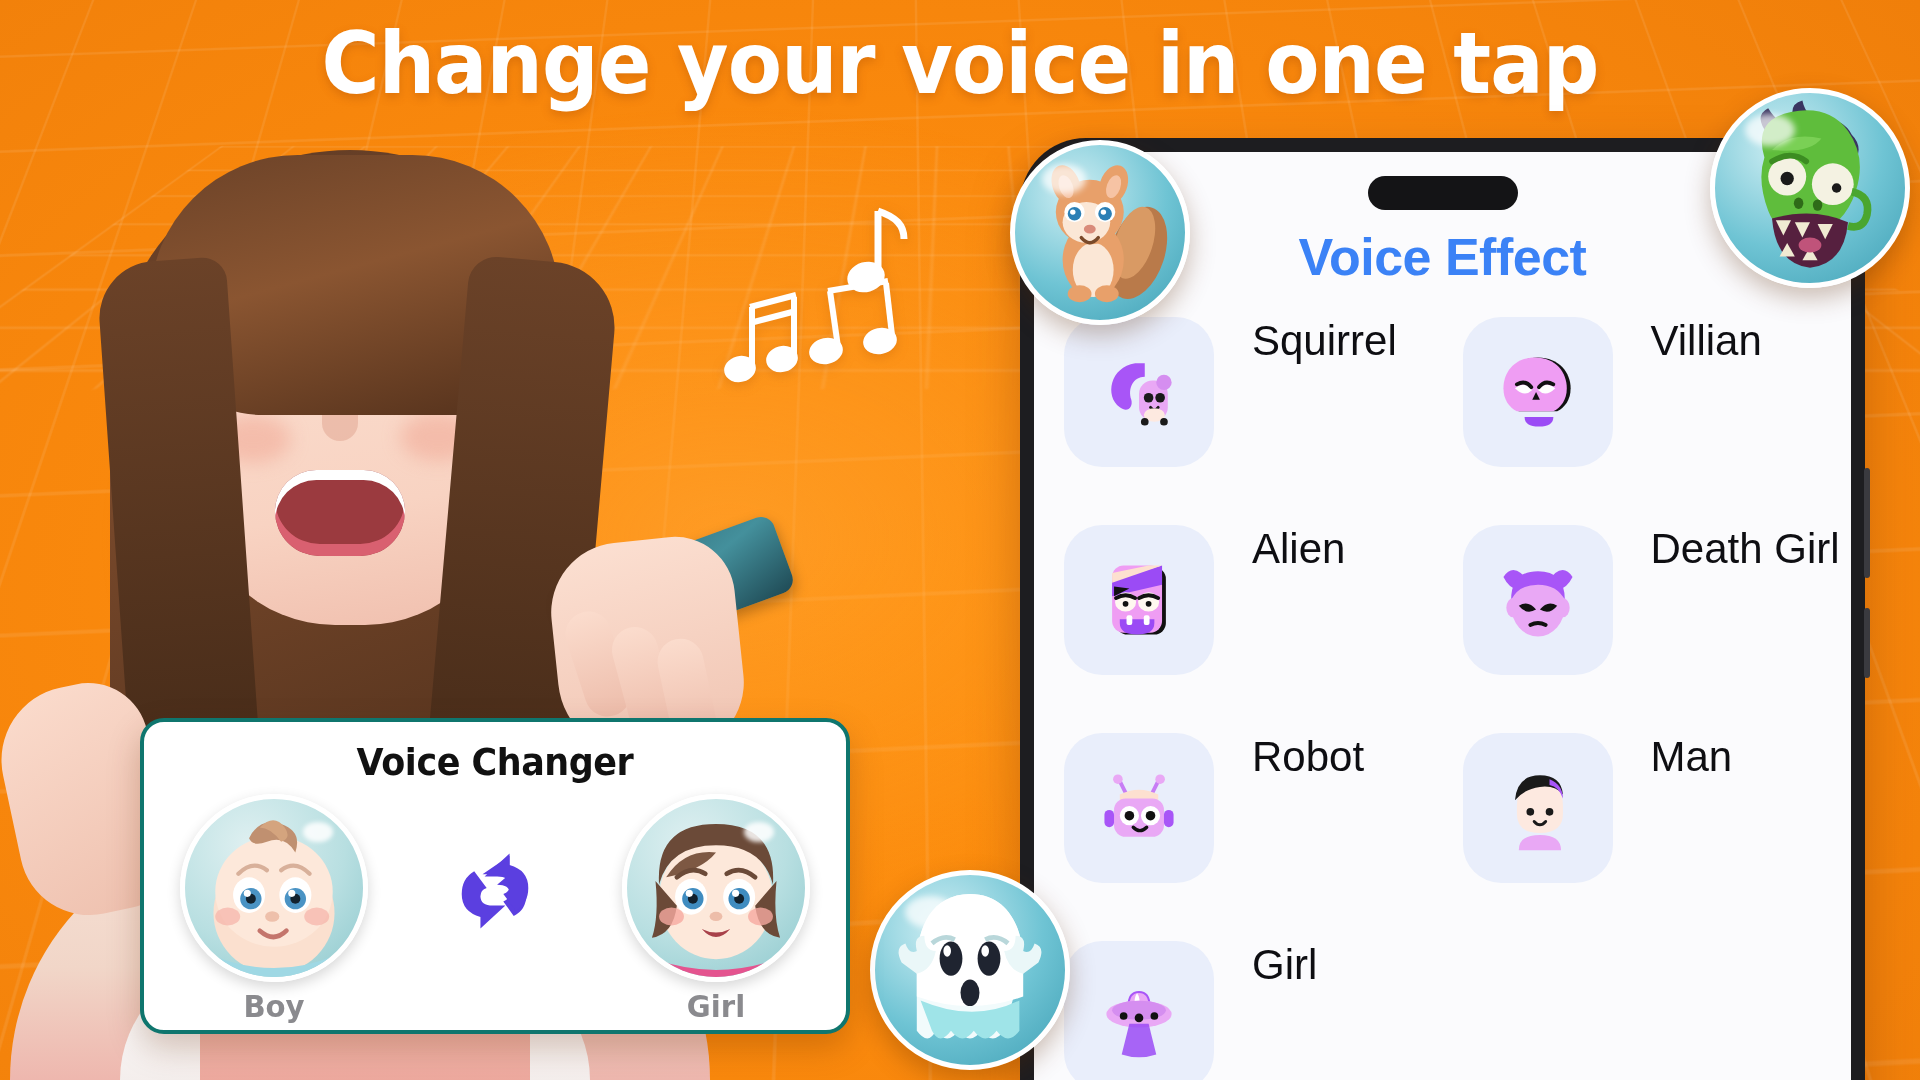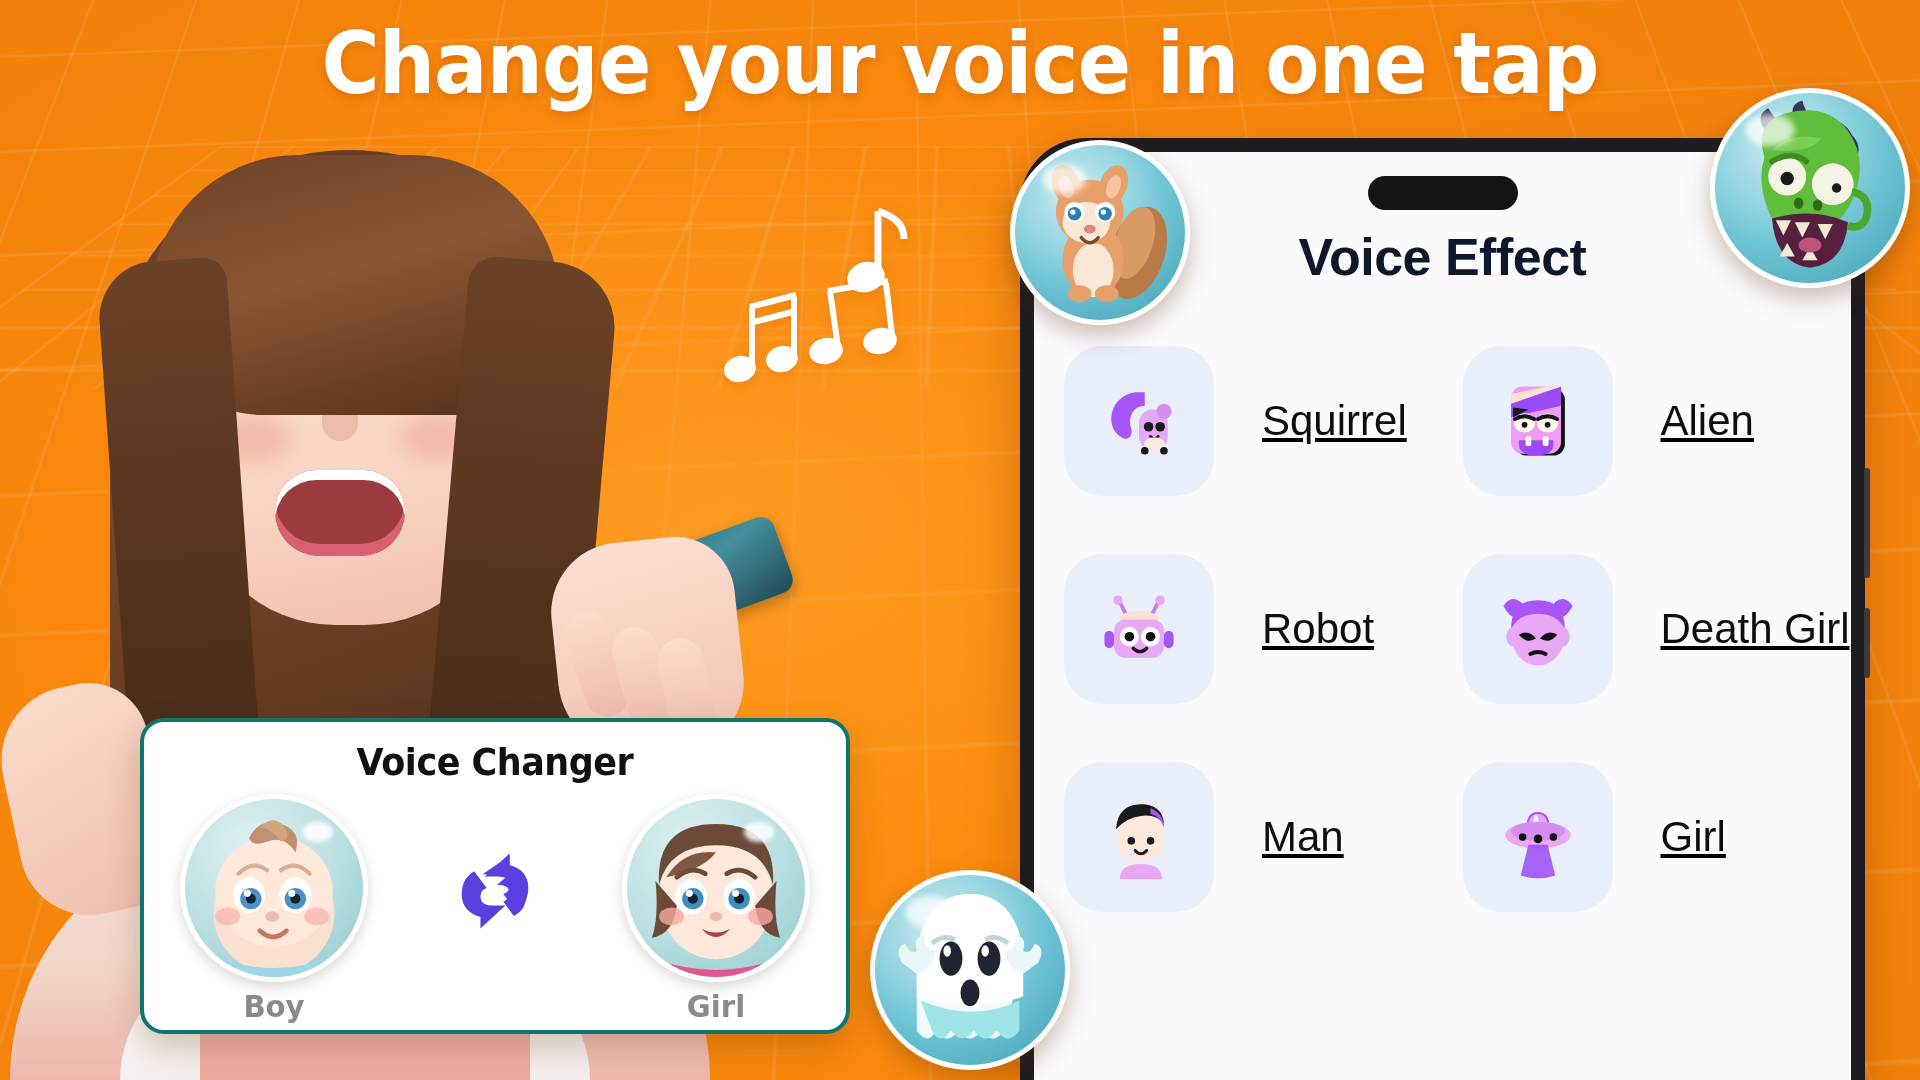--- a/index.html
+++ b/index.html
@@ -173,32 +173,32 @@
   .notch {
     position:absolute; left:50%; transform:translateX(-50%); top:24px;
     width:150px; height:34px; background:#141416; border-radius:18px;
   }
   .screen-title {
     position:absolute; top:75px; left:0; right:0;
     text-align:center;
     font-family:"Liberation Sans", sans-serif;
     font-weight:bold;
     font-size:52px;
-    color:#0f172a;
+    color:#3b82f6;
     letter-spacing:-.5px;
   }
   .fx-grid {
     position:absolute; top:165px; left:30px; right:0; bottom:0;
     display:grid;
     grid-template-columns:1fr 1fr;
     grid-auto-rows:208px;
     column-gap:10px;
   }
   .fx-item {
-    display:flex; align-items:center; gap:48px;text-decoration:underline;
+    display:flex; gap:38px;
   }
   .fx-tile {
     width:150px; height:150px; flex:0 0 150px;
     background:#e9eefb;
     border-radius:38px;
     display:flex; align-items:center; justify-content:center;
   }
   .fx-tile svg { width:96px; height:96px; display:block; }
   .fx-label {
     font-family:"Liberation Sans", sans-serif;
@@ -350,20 +350,35 @@
             <circle cx="72" cy="56" r="5" fill="#1a1a1a"></circle>
             <path d="M62 66 q4 5 8 0" stroke="#1a1a1a" stroke-width="3" fill="none" stroke-linecap="round"></path>
             <ellipse cx="66" cy="74" rx="11" ry="7" fill="#fde9e0"></ellipse>
             <circle cx="56" cy="81" r="4" fill="#1a1a1a"></circle>
             <circle cx="76" cy="81" r="4" fill="#1a1a1a"></circle>
           </svg>
         </div>
         <div class="fx-label">Squirrel</div>
       </div>
 
+      <div class="fx-item">
+        <div class="fx-tile">
+          <svg viewBox="0 0 100 100">
+            <path d="M50 14 C72 14 84 30 84 46 C84 58 78 66 70 70 L30 70 C22 66 16 58 16 46 C16 30 28 14 50 14 Z" fill="#111"></path>
+            <path d="M47 14 C69 14 80 30 80 46 C80 58 74 66 66 70 L28 70 C20 66 14 58 14 46 C14 30 25 14 47 14 Z" fill="#ef9df3"></path>
+            <path d="M26 46 q10 -8 18 2 q-8 8 -18 -2 Z" fill="#fff"></path>
+            <path d="M68 46 q-10 -8 -18 2 q8 8 18 -2 Z" fill="#fff"></path>
+            <path d="M28 42 q9 -5 15 3" stroke="#111" stroke-width="4" fill="none" stroke-linecap="round"></path>
+            <path d="M66 42 q-9 -5 -15 3" stroke="#111" stroke-width="4" fill="none" stroke-linecap="round"></path>
+            <path d="M44 58 l4 -8 l4 8 Z" fill="#111"></path>
+            <path d="M36 76 h30 q0 10 -15 10 q-15 0 -15 -10 Z" fill="#9b4bf5"></path>
+          </svg>
+        </div>
+        <div class="fx-label">Villian</div>
+      </div>
 
 
       <div class="fx-item">
         <div class="fx-tile">
           <svg viewBox="0 0 100 100">
             <rect x="26" y="16" width="52" height="70" rx="12" fill="#111"></rect>
             <rect x="22" y="14" width="52" height="70" rx="12" fill="#ef9df3"></rect>
             <path d="M22 30 L74 14 L74 34 L22 46 Z" fill="#9b4bf5"></path>
             <path d="M22 22 L60 14 L74 14 L22 32 Z" fill="#fde0d0"></path>
             <path d="M24 36 l16 2 l-16 8 Z" fill="#111"></path>
@@ -377,53 +392,53 @@
             <rect x="37" y="66" width="6" height="10" rx="2" fill="#fff"></rect>
             <rect x="55" y="66" width="6" height="10" rx="2" fill="#fff"></rect>
           </svg>
         </div>
         <div class="fx-label">Alien</div>
       </div>
 
       <div class="fx-item">
         <div class="fx-tile">
           <svg viewBox="0 0 100 100">
+            <path d="M14 26 q8 -12 18 -4 q8 6 2 16 q-12 4 -20 -12 Z" fill="#a855f7"></path>
+            <path d="M86 26 q-8 -12 -18 -4 q-8 6 -2 16 q12 4 20 -12 Z" fill="#a855f7"></path>
+            <ellipse cx="50" cy="56" rx="28" ry="32" fill="#e9a8f5"></ellipse>
+            <path d="M22 50 q0 -30 28 -30 q28 0 28 30 q-8 -16 -28 -16 q-20 0 -28 16 Z" fill="#a855f7"></path>
+            <ellipse cx="24" cy="58" rx="7" ry="10" fill="#e9a8f5"></ellipse>
+            <ellipse cx="76" cy="58" rx="7" ry="10" fill="#e9a8f5"></ellipse>
+            <path d="M30 56 q10 -6 18 4 q-10 6 -18 -4 Z" fill="#111"></path>
+            <path d="M70 56 q-10 -6 -18 4 q10 6 18 -4 Z" fill="#111"></path>
+            <path d="M42 76 q8 -4 16 0" stroke="#111" stroke-width="4" fill="none" stroke-linecap="round"></path>
+          </svg>
+        </div>
+        <div class="fx-label">Death Girl</div>
+      </div>
+
+      <div class="fx-item">
+        <div class="fx-tile">
+          <svg viewBox="0 0 100 100">
             <path d="M30 22 L36 34" stroke="#c77df5" stroke-width="4" stroke-linecap="round"></path>
             <path d="M70 22 L64 34" stroke="#c77df5" stroke-width="4" stroke-linecap="round"></path>
             <circle cx="28" cy="20" r="5" fill="#e9a8f5"></circle>
             <circle cx="72" cy="20" r="5" fill="#e9a8f5"></circle>
             <path d="M30 36 q20 -10 40 0 v6 H30 Z" fill="#fde0d0"></path>
             <rect x="24" y="40" width="52" height="40" rx="12" fill="#e9a8f5"></rect>
             <rect x="14" y="52" width="10" height="18" rx="5" fill="#a855f7"></rect>
             <rect x="76" y="52" width="10" height="18" rx="5" fill="#a855f7"></rect>
             <circle cx="40" cy="58" r="10" fill="#fff"></circle>
             <circle cx="62" cy="58" r="10" fill="#fff"></circle>
             <circle cx="40" cy="58" r="5" fill="#111"></circle>
             <circle cx="62" cy="58" r="5" fill="#111"></circle>
             <path d="M44 70 q7 7 14 0" stroke="#111" stroke-width="3.5" fill="none" stroke-linecap="round"></path>
           </svg>
         </div>
         <div class="fx-label">Robot</div>
-      </div>
-
-      <div class="fx-item">
-        <div class="fx-tile">
-          <svg viewBox="0 0 100 100">
-            <path d="M14 26 q8 -12 18 -4 q8 6 2 16 q-12 4 -20 -12 Z" fill="#a855f7"></path>
-            <path d="M86 26 q-8 -12 -18 -4 q-8 6 -2 16 q12 4 20 -12 Z" fill="#a855f7"></path>
-            <ellipse cx="50" cy="56" rx="28" ry="32" fill="#e9a8f5"></ellipse>
-            <path d="M22 50 q0 -30 28 -30 q28 0 28 30 q-8 -16 -28 -16 q-20 0 -28 16 Z" fill="#a855f7"></path>
-            <ellipse cx="24" cy="58" rx="7" ry="10" fill="#e9a8f5"></ellipse>
-            <ellipse cx="76" cy="58" rx="7" ry="10" fill="#e9a8f5"></ellipse>
-            <path d="M30 56 q10 -6 18 4 q-10 6 -18 -4 Z" fill="#111"></path>
-            <path d="M70 56 q-10 -6 -18 4 q10 6 18 -4 Z" fill="#111"></path>
-            <path d="M42 76 q8 -4 16 0" stroke="#111" stroke-width="4" fill="none" stroke-linecap="round"></path>
-          </svg>
-        </div>
-        <div class="fx-label">Death Girl</div>
       </div>
 
       <div class="fx-item">
         <div class="fx-tile">
           <svg viewBox="0 0 100 100">
             <path d="M28 48 q0 -26 24 -26 q24 0 24 26 v8 q0 20 -24 20 q-24 0 -24 -20 Z" fill="#fde9e0"></path>
             <path d="M26 42 q2 -26 26 -26 q22 0 24 20 q-8 -10 -24 -8 q-16 2 -26 14 Z" fill="#1a1a1a"></path>
             <path d="M62 20 q14 6 14 20 q-4 -12 -14 -14 Z" fill="#a855f7"></path>
             <circle cx="42" cy="54" r="4" fill="#1a1a1a"></circle>
             <circle cx="62" cy="54" r="4" fill="#1a1a1a"></circle>

